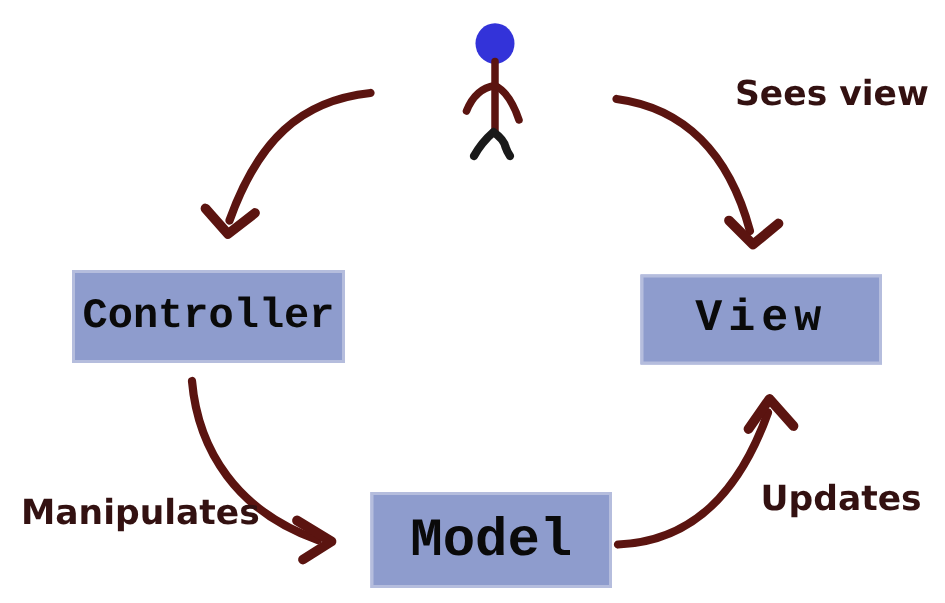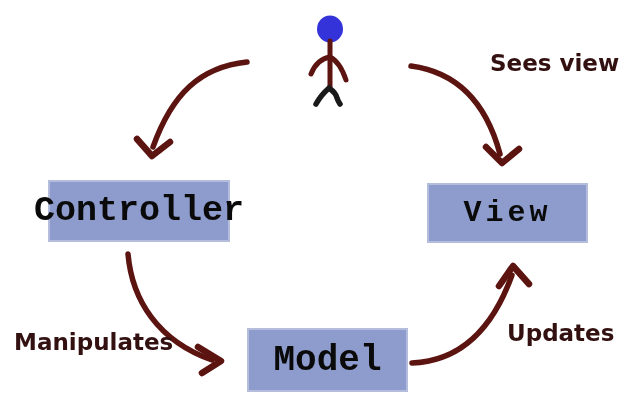--- a/index.html
+++ b/index.html
@@ -36,21 +36,21 @@
     box-sizing: border-box;
     background: var(--box-fill, #8e9ccd);
     border: 2px solid var(--box-border, #b5bddd);
     display: flex;
     align-items: center;
     justify-content: center;
     color: var(--box-text, #0a0a0a);
     font-family: "Liberation Mono", monospace;
     font-weight: bold;
   }
-  .box-controller { left: 48px;  top: 180px; width: 182px; height: 62px; font-size: 35px; }
+  .box-controller { left: 48px;  top: 180px; width: 182px; height: 62px; font-size: 28px; }
   .box-view       { left: 427px; top: 183px; width: 161px; height: 60px; font-size: 30px; letter-spacing: 4px; justify-content: center; }
   .box-model      { left: 247px; top: 328px; width: 161px; height: 64px; font-size: 36px; }
 
   
   .label {
     position: absolute;
     color: var(--label-text, #331111);
     font-family: "DejaVu Sans", sans-serif;
     font-weight: bold;
     font-size: 23px;

